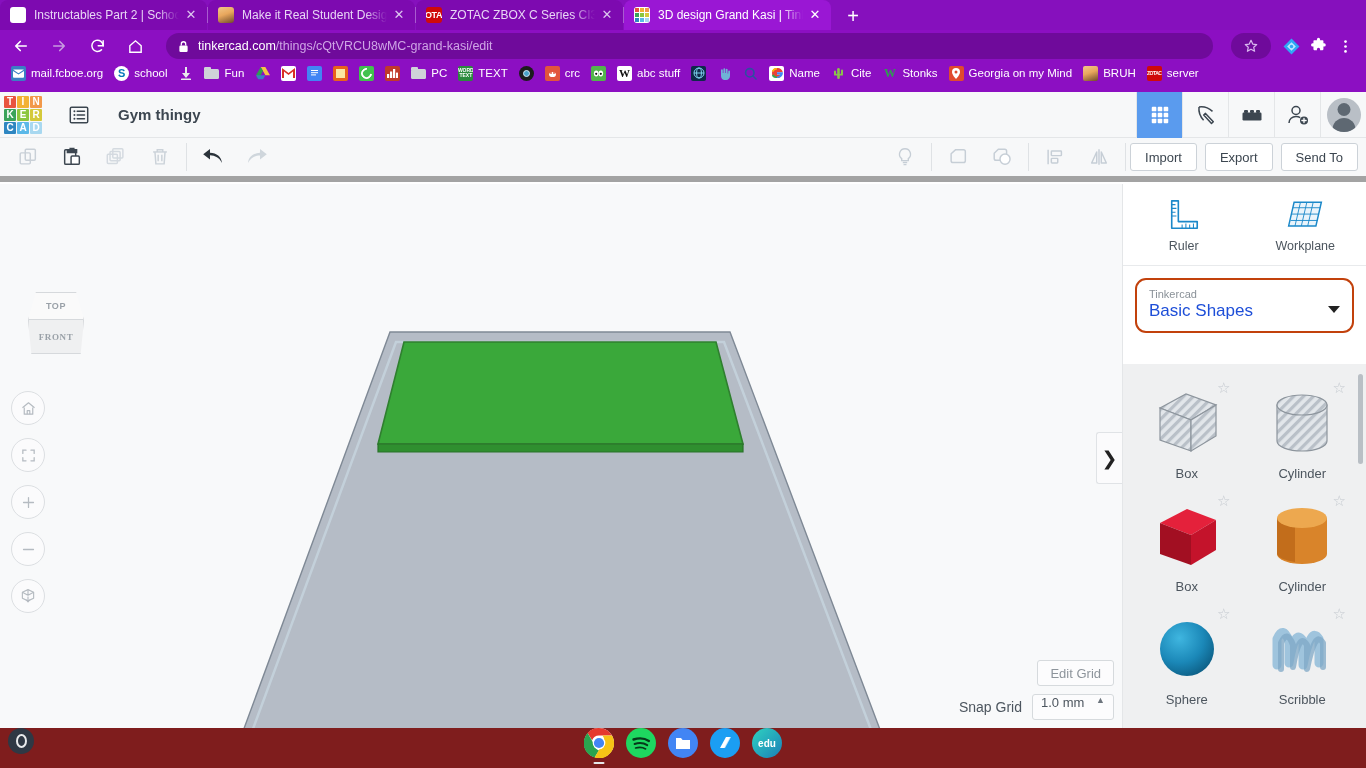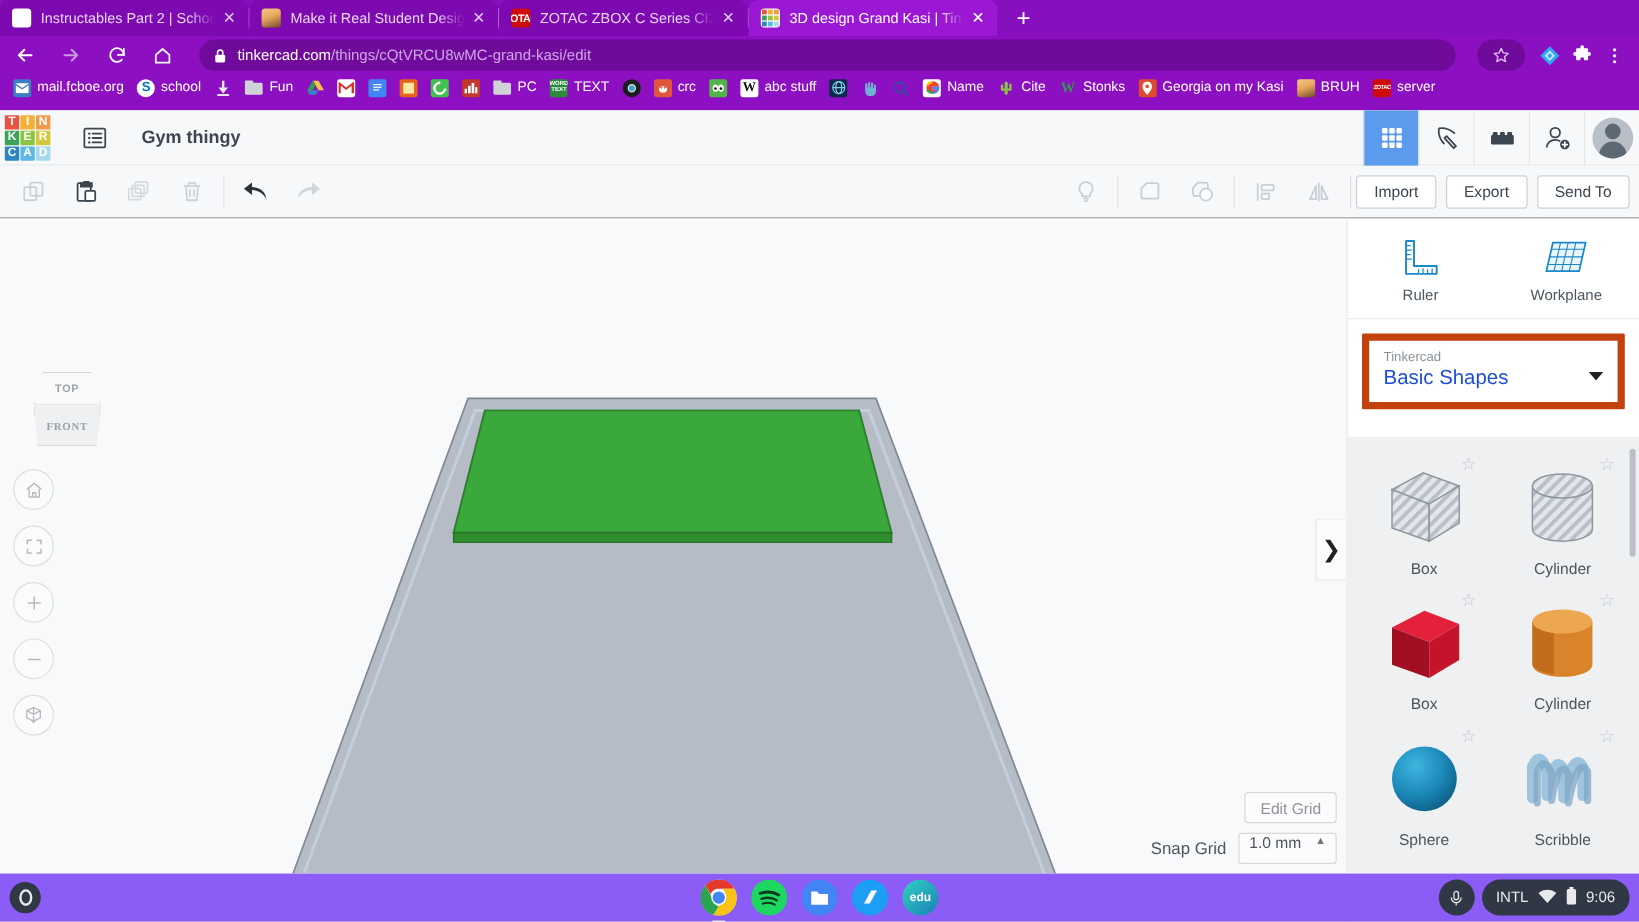--- a/index.html
+++ b/index.html
@@ -118,38 +118,38 @@
   .avatar-wrap { width:46px; display:flex;align-items:center;justify-content:center;
                  border-left:1px solid #e4e6e8; }
   .avatar { width:34px;height:34px;border-radius:50%;
             background:#b9bfc6; position:relative; overflow:hidden;}
   .avatar::before{content:"";position:absolute;left:50%;top:5px;width:13px;height:13px;
                   border-radius:50%;background:#5e6872;transform:translateX(-50%);}
   .avatar::after{content:"";position:absolute;left:50%;top:20px;width:23px;height:17px;
                  border-radius:12px 12px 0 0;background:#5e6872;transform:translateX(-50%);}
 
   
-  .tc-toolbar { height:44px; background:#f7f8f9; border-bottom:1px solid #a3a3a3;
+  .tc-toolbar { height:44px; background:#f7f8f9; border-bottom:6px solid #a3a3a3;
                 display:flex; align-items:center; }
   .tb-icon { width:44px;height:44px;display:flex;align-items:center;justify-content:center; }
   .tb-sep { width:1px;height:28px;background:#dfe2e5;margin:0 4px; }
   .tb-spacer { flex:1; }
   .tb-btn {
     height:28px; padding:0 14px; border:1px solid #ccd2d8; background:#fff;
     border-radius:3px; color:#3c4650; font-size:13px; margin-right:8px;
     display:flex;align-items:center;
   }
 
   
   .canvas {
     position:absolute; top:92px; left:0; width:1122px; height:544px;
     background:#f8f9fa; overflow:hidden;
   }
   
-  .viewcube { position:absolute; left:24px; top:126px; width:64px; height:62px; }
+  .viewcube { position:absolute; left:24px; top:108px; width:64px; height:62px; }
   .vc-top {
     position:absolute; left:4px; top:0; width:56px; height:28px;
     background:#fafafa; border:1px solid #d6d9dc;
     clip-path: polygon(14% 0, 86% 0, 100% 100%, 0 100%);
     display:flex; align-items:center; justify-content:center;
     font-size:9px; font-weight:bold; color:#9aa1a8; letter-spacing:.6px;
   }
   .vc-front {
     position:absolute; left:4px; top:28px; width:56px; height:34px;
     background:#eff0f1; border:1px solid #d6d9dc; border-top:none;
@@ -193,21 +193,21 @@
   
   .sidebar {
     position:absolute; top:92px; right:0; width:244px; height:636px;
     background:#fff; border-left:1px solid #e4e6e8;
   }
   .sb-tools { display:flex; padding:14px 0 8px; }
   .sb-tool { flex:1; display:flex; flex-direction:column; align-items:center; gap:7px; }
   .sb-tool span { font-size:12.5px; color:#4c555e; }
   .sb-sep { height:1px; background:#e8eaec; margin:4px 0 0; }
   .sb-select {
-    margin:12px 12px 0; border:6px solid #c2410c; border-radius:1px;
+    margin:12px 12px 0; border:2px solid #c2410c; border-radius:11px;
     padding:8px 12px 10px; position:relative; background:#fff;
   }
   .sb-select .sub { font-size:11px; color:#8a9198; }
   .sb-select .main { font-size:17px; color:#1d4ed8; margin-top:1px; }
   .sb-select .dd { position:absolute; right:12px; top:26px;
                    width:0;height:0;border-left:6px solid transparent;
                    border-right:6px solid transparent;border-top:7px solid #222; }
   .shape-grid {
     position:absolute; top:180px; left:0; right:0; bottom:0;
     background:#eff0f1; padding:10px 6px 0; overflow:hidden;
@@ -221,21 +221,21 @@
   .shape-cell .name { font-size:13px; color:#4c555e; margin-top:4px; }
   .shape-art { height:76px; display:flex;align-items:center;justify-content:center; }
   .sb-scroll {
     position:absolute; right:3px; top:190px; width:5px; height:90px;
     background:#b9bfc5; border-radius:3px;
   }
 
   
   .shelf {
     position:absolute; left:0; top:728px; width:1366px; height:40px;
-    background:#8b5cf6; display:flex; align-items:center;
+    background:#7f1d1d; display:flex; align-items:flex-start;
   }
   .launcher {
     width:26px;height:26px;border-radius:50%;background:#2f3844;
     margin-left:8px; display:flex;align-items:center;justify-content:center;
   }
   .launcher i { width:11px;height:14px;border:2px solid #e9eaec;border-radius:50%;display:block;}
   .shelf-apps { position:absolute; left:50%; transform:translateX(-50%);
                 display:flex; align-items:center; gap:12px; }
   .appicon { width:30px;height:30px;border-radius:50%; position:relative;
              display:flex;align-items:center;justify-content:center;
@@ -549,21 +549,21 @@
       <span>Stonks</span>
     </div>
 
     <div class="bm">
       <span class="bmicon" style="background:#e04b2e;">
         <svg width="8" height="11" viewBox="0 0 8 11" fill="#fff">
             <path d="M4 0a4 4 0 0 0-4 4c0 3 4 7 4 7s4-4 4-7a4 4 0 0 0-4-4z"></path>
             <circle cx="4" cy="4" r="1.5" fill="#e04b2e"></circle>
           </svg>
       </span>
-      <span>Georgia on my Kasi</span>
+      <span>Georgia on my Mind</span>
     </div>
 
     <div class="bm">
       <span class="bmicon fav-photo"></span>
       <span>BRUH</span>
     </div>
 
     <div class="bm">
       <span class="bmicon fav-zotac" style="font-size:5px;">ZOTAC</span>
       <span>server</span>
@@ -962,37 +962,13 @@
           <stop offset="0%" stop-color="#2fd3c0"></stop>
               <stop offset="100%" stop-color="#1b7fb8"></stop>
             </linearGradient>
           </defs>
         <circle cx="15" cy="15" r="15" fill="url(#eduG)"></circle>
       </svg>
       <span style="position:absolute;font-size:10px;font-weight:bold;color:#fff;">edu</span>
     </div>
   </div>
 
-  <div class="status-area">
-    <div class="mic-pill">
-      <svg width="15" height="15" viewBox="0 0 24 24" fill="none" stroke="#e9eaec" stroke-width="1.7" stroke-linecap="round">
-        <rect x="9" y="3" width="6" height="11" rx="3"></rect>
-          <path d="M5.5 11.5a6.5 6.5 0 0 0 13 0"></path>
-          <path d="M12 18v3"></path>
-      </svg>
-    </div>
-    <div class="status-pill">
-      <span>INTL</span>
-      <span>
-        <svg width="15" height="12" viewBox="0 0 18 14" fill="#e9eaec">
-            <path d="M9 13.5 0 3.6A13.8 13.8 0 0 1 18 3.6z"></path>
-          </svg>
-      </span>
-      <span>
-        <svg width="9" height="15" viewBox="0 0 10 17" fill="#e9eaec">
-            <rect x="3" y="0" width="4" height="2" rx=".8"></rect>
-            <rect x="0.6" y="2" width="8.8" height="15" rx="1.6"></rect>
-          </svg>
-      </span>
-      <span>9:06</span>
-    </div>
-  </div>
 </div>
 
 </body></html>

